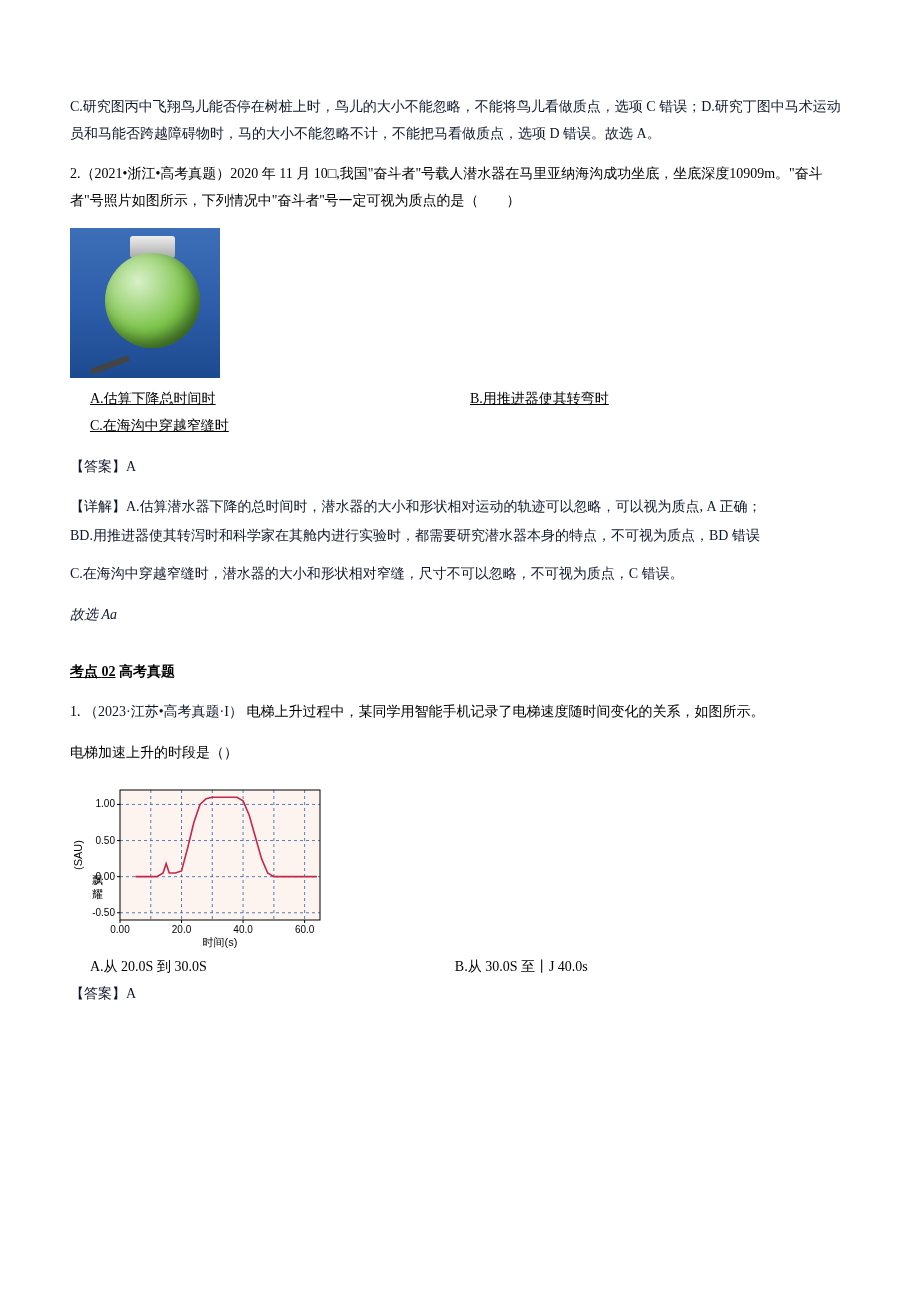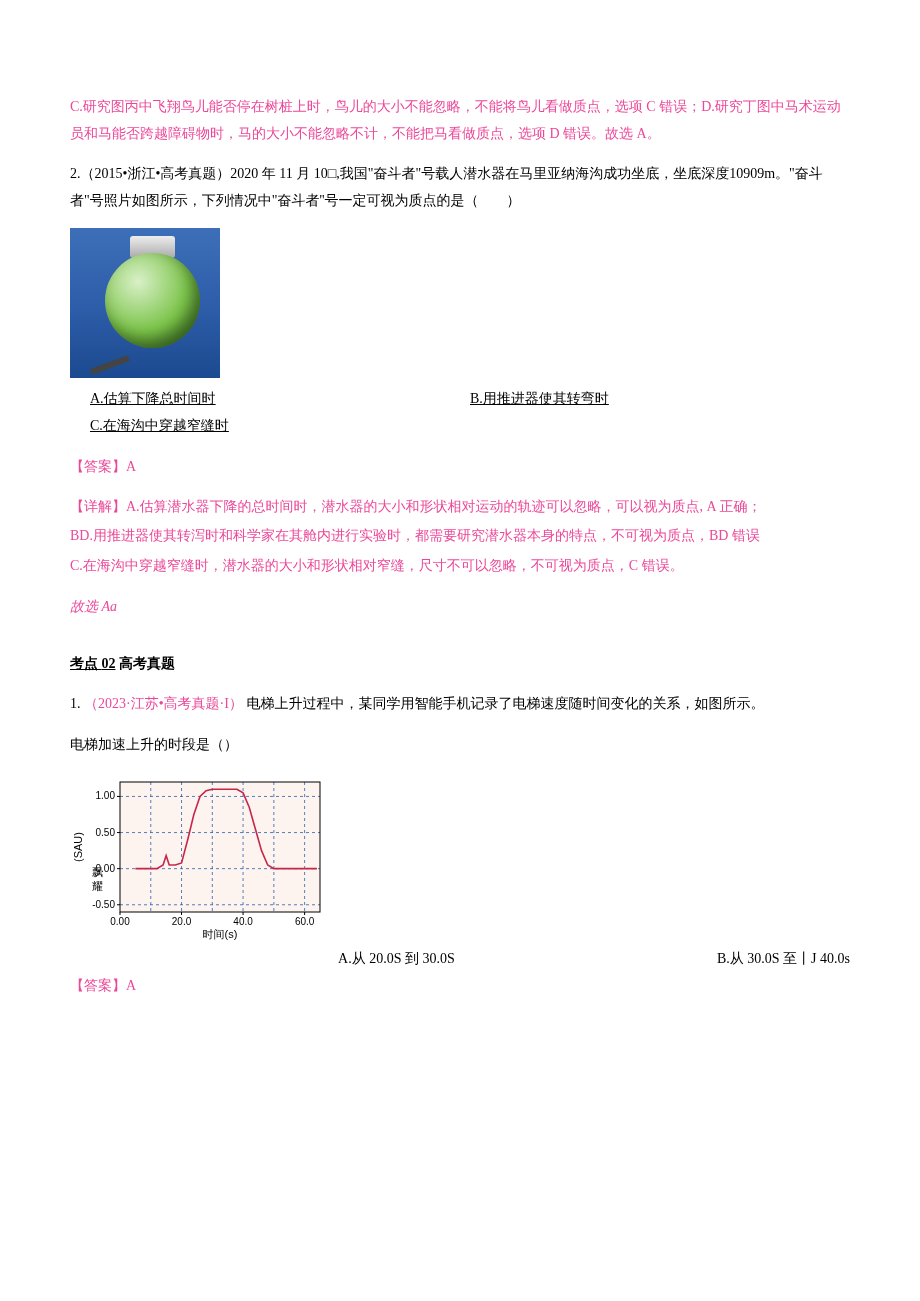--- a/index.html
+++ b/index.html
@@ -6,21 +6,21 @@
     font-family: "SimSun", "宋体", serif;
     font-size: 14px;
     line-height: 1.9;
     color: #000;
     margin: 0;
     padding: 80px 70px;
     width: 920px;
     box-sizing: border-box;
     background: #fff;
   }
-  .red { color: #ec4899; }
+  .red { color: #0f172a; }
   .options4 {
     display: flex;
     flex-wrap: wrap;
     margin: 4px 0 4px 20px;
     text-decoration: underline;
   }
   .options4 > div {
     width: 50%;
     padding-right: 10px;
     box-sizing: border-box;
@@ -61,51 +61,50 @@
   .section-title .u { text-decoration: underline; text-align: center; }
   .chart {
     width: 260px;
     margin: 8px 0 4px 0;
   }
   .chart svg { display: block; }
   .axis-label { font-family: sans-serif; font-size: 11px; fill: #000; }
   .tick { font-family: sans-serif; font-size: 10px; fill: #000; }
   .opts-last {
     margin-left: 20px;
-    text-align: right;
   }
   .opts-last .row {
     display: flex;
   }
   .opts-last .a { width: 48%; }
   .opts-last .b { width: 52%; }
 </style>
 </head>
 <body>
 
 <p class="red">C.研究图丙中飞翔鸟儿能否停在树桩上时，鸟儿的大小不能忽略，不能将鸟儿看做质点，选项 C 错误；D.研究丁图中马术运动员和马能否跨越障碍物时，马的大小不能忽略不计，不能把马看做质点，选项 D 错误。故选 A。</p>
 
-<p>2.（2015•浙江•高考真题）2020 年 11 月 10□,我国"奋斗者"号载人潜水器在马里亚纳海沟成功坐底，坐底深度10909m。"奋斗者"号照片如图所示，下列情况中"奋斗者''号一定可视为质点的是（　　）</p>
+<p>2.（2021•浙江•高考真题）2020 年 11 月 10□,我国"奋斗者"号载人潜水器在马里亚纳海沟成功坐底，坐底深度10909m。"奋斗者"号照片如图所示，下列情况中"奋斗者''号一定可视为质点的是（　　）</p>
 
 <div class="img-sub">
   <div class="top"></div>
   <div class="sphere"></div>
   <div class="arm"></div>
 </div>
 
 <div class="options4">
   <div>A.估算下降总时间时</div>
   <div>B.用推进器使其转弯时</div>
   <div>C.在海沟中穿越窄缝时</div>
 </div>
 
 <p class="red">【答案】A</p>
 <p class="red" style="margin:2px 0">【详解】A.估算潜水器下降的总时间时，潜水器的大小和形状相对运动的轨迹可以忽略，可以视为质点, A 正确；</p>
 <p class="red" style="margin:2px 0">BD.用推进器使其转泻时和科学家在其舱内进行实验时，都需要研究潜水器本身的特点，不可视为质点，BD 错误</p>
-<p class="red" style="margin:4px 0">C.在海沟中穿越窄缝时，潜水器的大小和形状相对窄缝，尺寸不可以忽略，不可视为质点，C 错误。</p>
+<p class="red" style="margin:12px 0">C.在海沟中穿越窄缝时，潜水器的大小和形状相对窄缝，尺寸不可以忽略，不可视为质点，C 错误。</p>
 <p class="red" style="font-style:italic">故选 Aa</p>
 
 <p class="section-title">
   <span class="u"><span>考点</span> <span>02</span></span>
   <span>高考真题</span>
 </p>
 
 <p>
   <span>1.</span>
   <span class="red">（2023·江苏•高考真题·I）</span>

